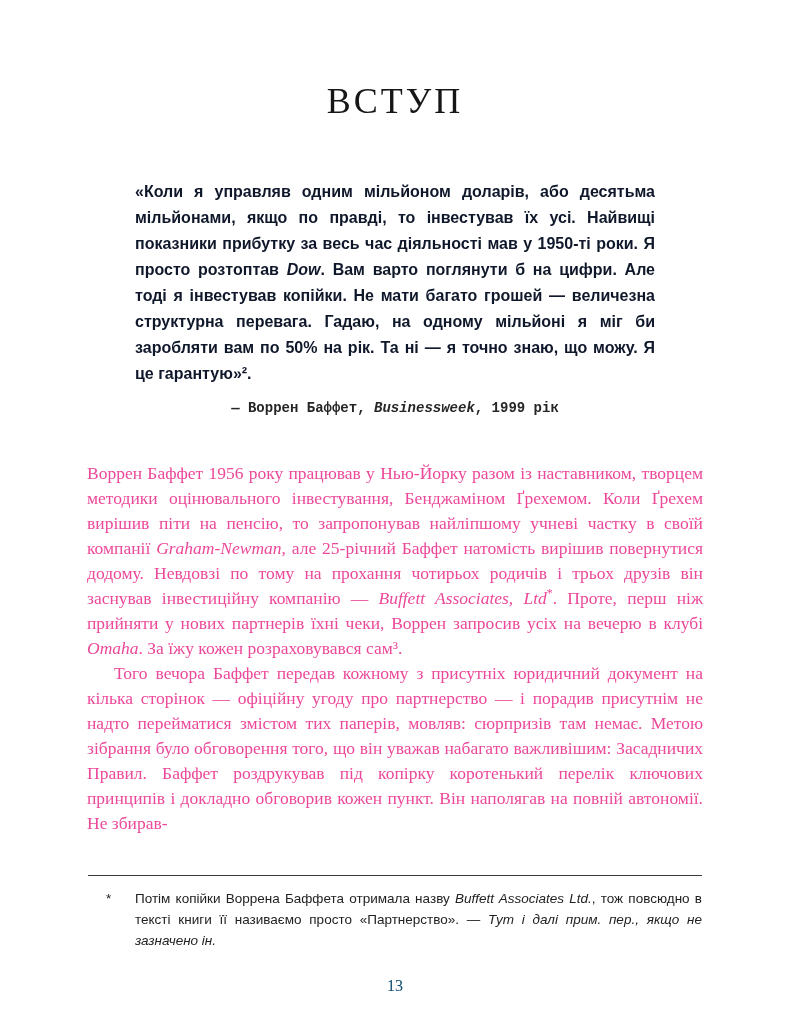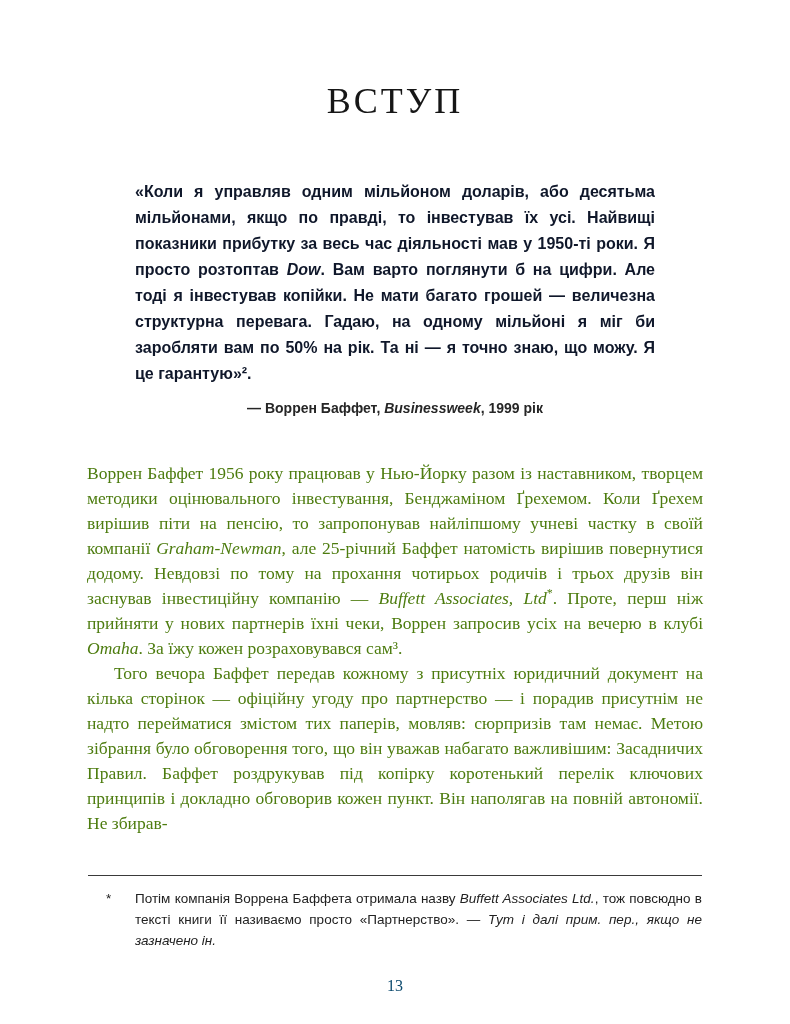--- a/index.html
+++ b/index.html
@@ -37,37 +37,37 @@
     line-height: 26px;
     text-align: justify;
     color: #0f172a;
   }
   .quote-text i {
     font-style: italic;
   }
   .quote-attr {
     margin-top: 10px;
     text-align: center;
-    font-family: Liberation Sans, sans-serif;
+    font-family: Liberation Mono, monospace;
     font-weight: 700;
     font-size: 14px;
     line-height: 22px;
     color: #262626;
   }
   .body-block {
     width: 616px;
     margin: 42px auto 0 auto;
   }
   .para {
     margin: 0;
     font-family: "Liberation Serif", serif;
     font-size: 17.5px;
     line-height: 25px;
     text-align: justify;
-    color: #4d7c0f;
+    color: #ec4899;
   }
   .para.indent {
     text-indent: 27px;
   }
   .para i, .fn-text i, .quote-attr i {
     font-style: italic;
   }
   sup {
     font-size: 0.68em;
     line-height: 0;
@@ -123,19 +123,19 @@
 
   <section class="body-block">
     <p class="para"><span>Воррен Баффет 1956 року працював у Нью-Йорку разом із наставником, творцем методики оцінювального інвестування, Бенджаміном Ґрехемом. Коли Ґрехем вирішив піти на пенсію, то запропонував найліпшому учневі частку в своїй компанії </span><i>Graham-Newman</i><span>, але 25-річний Баффет натомість вирішив повернутися додому. Невдовзі по тому на прохання чотирьох родичів і трьох друзів він заснував інвестиційну компанію — </span><i>Buffett Associates, Ltd</i><sup>*</sup><span>. Проте, перш ніж прийняти у нових партнерів їхні чеки, Воррен запросив усіх на вечерю в клубі </span><i>Omaha</i><span>. За їжу кожен розраховувався сам³.</span></p>
     <p class="para indent"><span>Того вечора Баффет передав кожному з присутніх юридичний документ на кілька сторінок — офіційну угоду про партнерство — і порадив присутнім не надто перейматися змістом тих паперів, мовляв: сюрпризів там немає. Метою зібрання було обговорення того, що він уважав набагато важливішим: Засадничих Правил. Баффет роздрукував під копірку коротенький перелік ключових принципів і докладно обговорив кожен пункт. Він наполягав на повній автономії. Не збирав-</span></p>
   </section>
 
   <div class="footnote-area">
     <hr class="rule">
     <div class="footnote">
       <span class="fn-marker">*</span>
-      <span class="fn-text"><span>Потім компанія Воррена Баффета отримала назву </span><i>Buffett Associates Ltd.</i><span>, тож повсюдно в тексті книги її називаємо просто «Партнерство». — </span><i>Тут і далі прим. пер., якщо не зазначено ін.</i></span>
+      <span class="fn-text"><span>Потім копійки Воррена Баффета отримала назву </span><i>Buffett Associates Ltd.</i><span>, тож повсюдно в тексті книги її називаємо просто «Партнерство». — </span><i>Тут і далі прим. пер., якщо не зазначено ін.</i></span>
     </div>
   </div>
 
   <div class="page-number">13</div>
 
 </div>
 
 </body></html>

